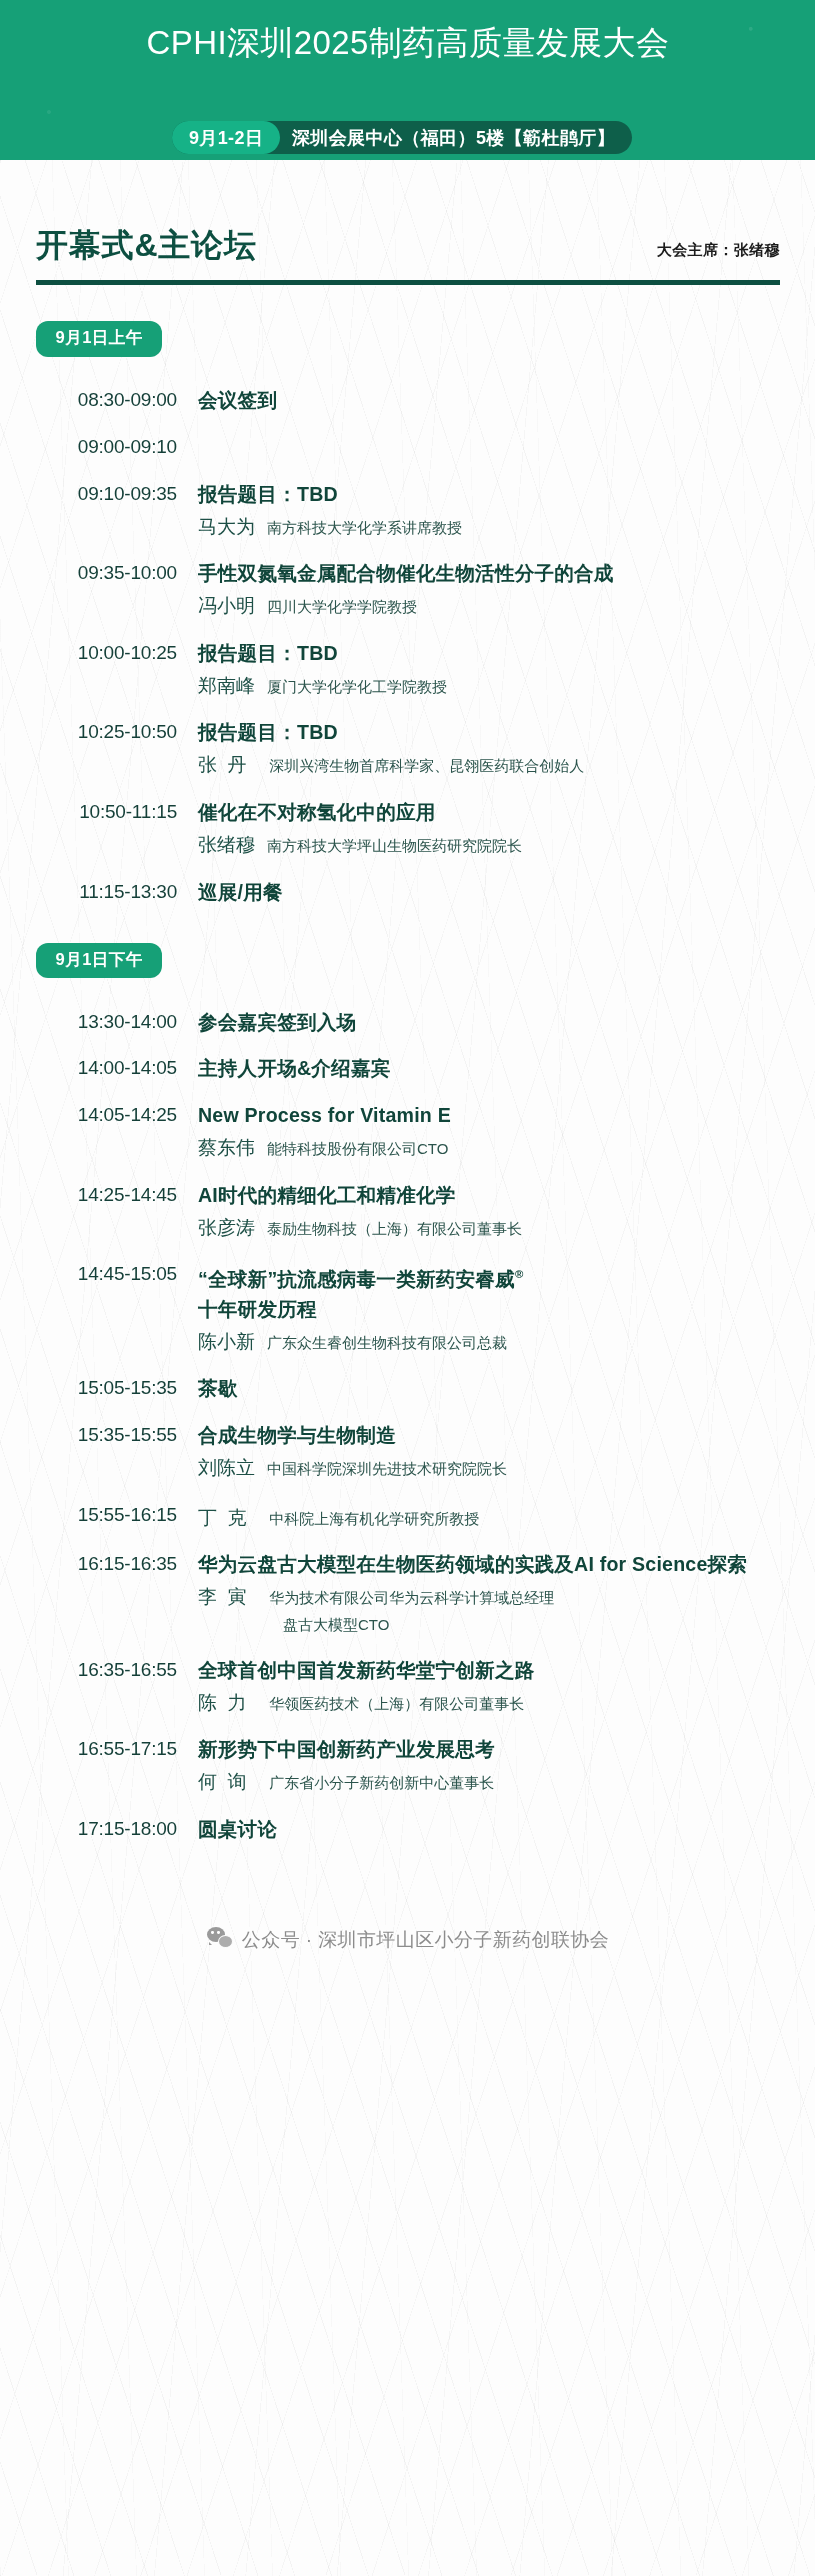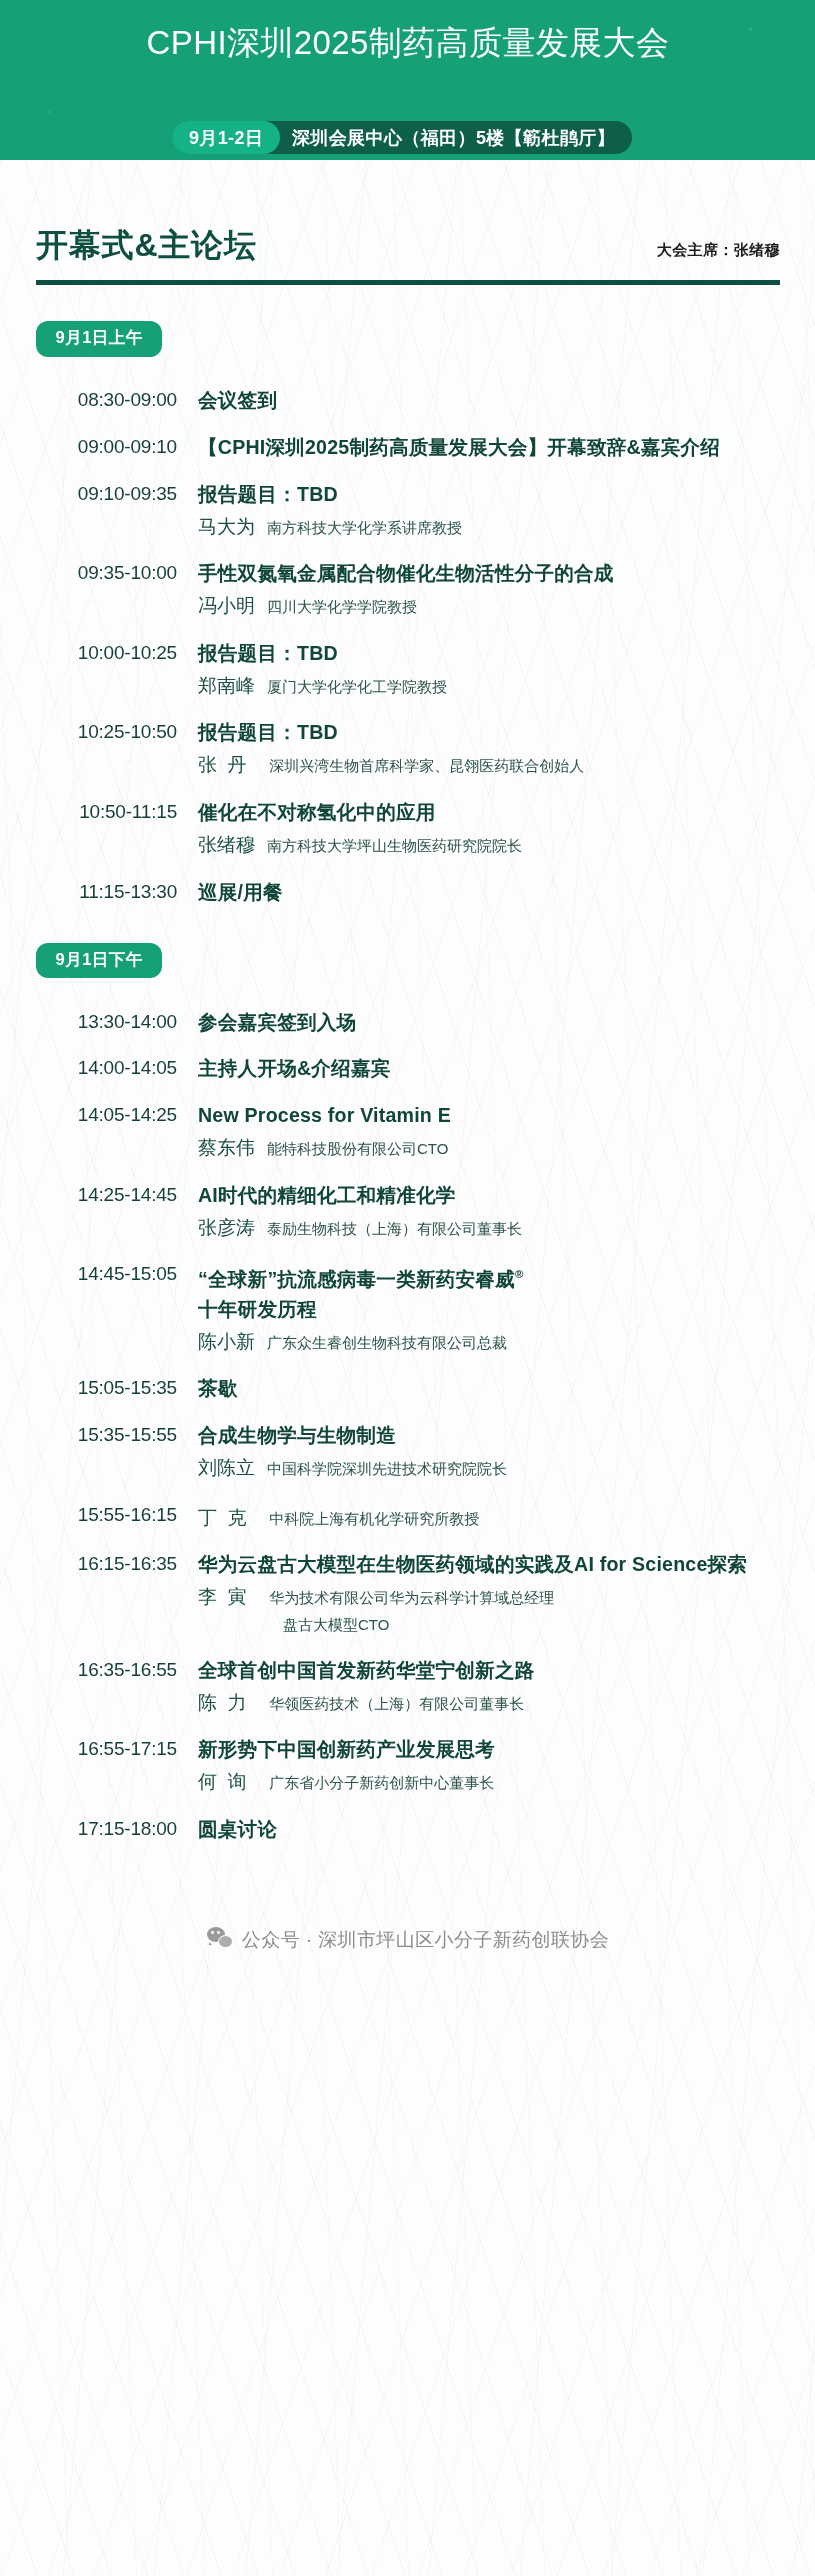--- a/index.html
+++ b/index.html
@@ -275,23 +275,20 @@
     <div id="sessions-container">
         <div class="session"><div class="session-badge">9月1日上午</div><div class="rows">
             <div class="row">
               <div class="row-time">08:30-09:00</div>
               <div class="row-body">
                 <div class="row-title"><span>会议签到</span></div>
               </div>
             </div>
             <div class="row">
               <div class="row-time">09:00-09:10</div>
-              <div class="row-body">
-                <div class="row-title"><span>【CPHI深圳2025制药高质量发展大会】开幕致辞&amp;嘉宾介绍</span></div>
-              </div>
             </div>
             <div class="row">
               <div class="row-time">09:10-09:35</div>
               <div class="row-body">
                 <div class="row-title"><span>报告题目：TBD</span></div>
                 <div class="speaker-line">
                   <span class="speaker-name">马大为</span>
                   <span class="speaker-org">南方科技大学化学系讲席教授</span>
                 </div>
               </div>

